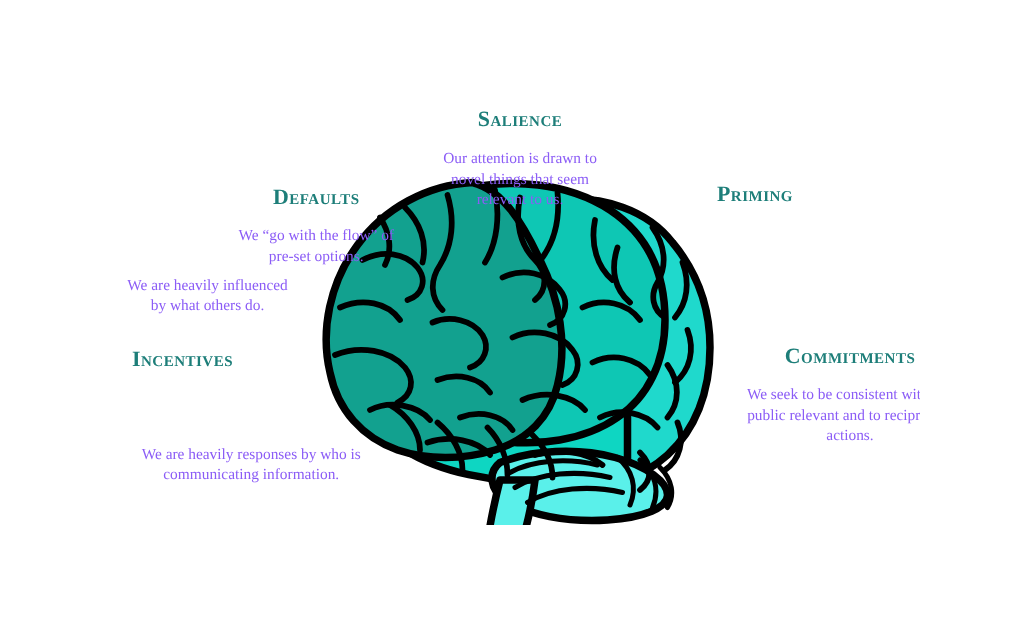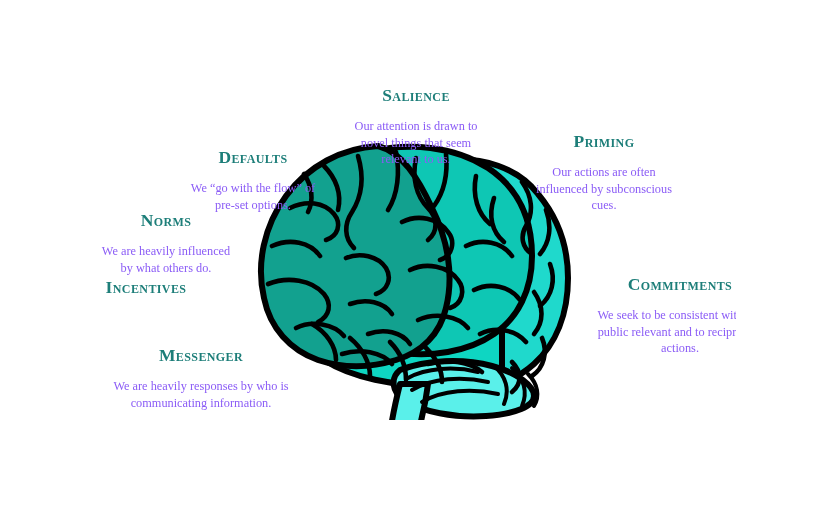--- a/index.html
+++ b/index.html
@@ -43,21 +43,21 @@
   }
 
   
   #blk-defaults    { left: 177px; top: 146px; width: 152px; }
   #blk-norms       { left: 86px;  top: 209px; width: 160px; }
   #blk-incentives  { left: 36px;  top: 276px; width: 220px; }
   #blk-messenger   { left: 101px; top: 344px; width: 200px; }
   
   #blk-salience    { left: 332px; top: 84px;  width: 168px; }
   
-  #blk-priming     { left: 518px; top: 130px; width: 172px; }
+  #blk-priming     { left: 518px; top: 144px; width: 172px; }
   #blk-affect      { left: 568px; top: 209px; width: 194px; }
   #blk-commitments { left: 578px; top: 273px; width: 204px; }
   #blk-ego         { left: 560px; top: 344px; width: 184px; }
 
   
   #brain-figure {
     position: absolute;
     left: 250px;
     top: 138px;
     width: 330px;
@@ -151,36 +151,33 @@
     <p class="label-title">Salience</p>
     <p class="label-body">Our attention is drawn to novel things that seem relevant to us.</p>
   </div>
 
   <div class="label-block" id="blk-defaults">
     <p class="label-title">Defaults</p>
     <p class="label-body">We “go with the flow” of pre-set options.</p>
   </div>
 
   <div class="label-block" id="blk-norms">
-    <p class="label-title">Norms</p>
     <p class="label-body">We are heavily influenced by what others do.</p>
   </div>
 
   <div class="label-block" id="blk-incentives">
     <p class="label-title">Incentives</p>
   </div>
 
   <div class="label-block" id="blk-messenger">
-    <p class="label-title">Messenger</p>
     <p class="label-body">We are heavily responses by who is communicating information.</p>
   </div>
 
   <div class="label-block" id="blk-priming">
     <p class="label-title">Priming</p>
-    <p class="label-body">Our actions are often influenced by subconscious cues.</p>
   </div>
 
 
   <div class="label-block" id="blk-commitments">
     <p class="label-title">Commitments</p>
     <p class="label-body">We seek to be consistent with our public relevant and to reciprocate actions.</p>
   </div>
 
 
 </div>

